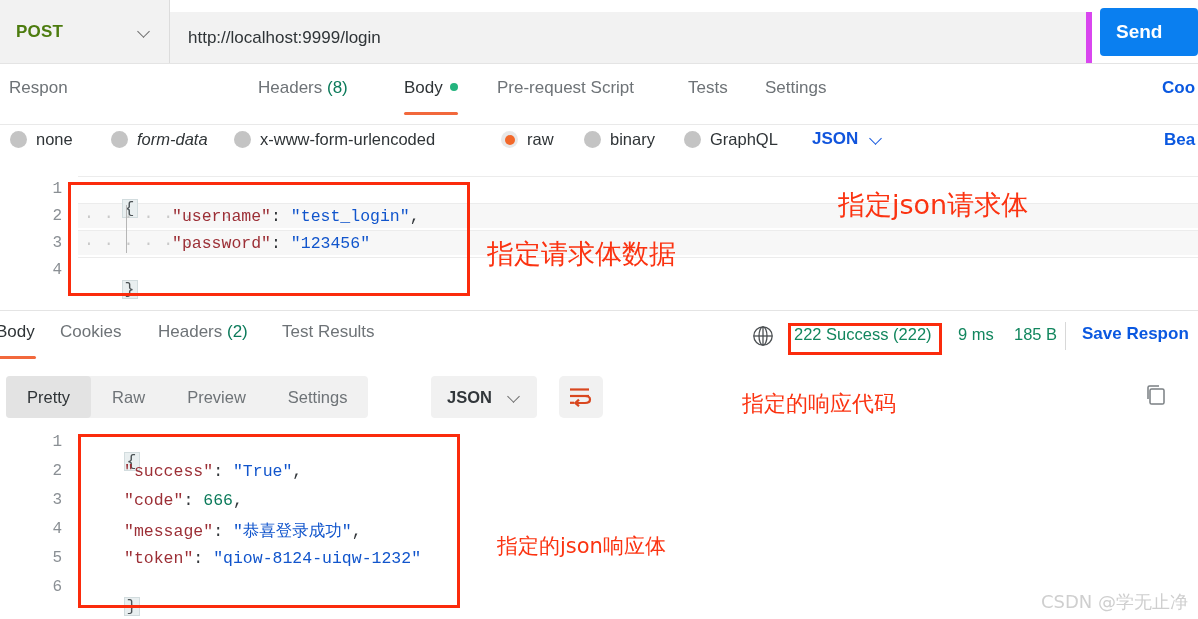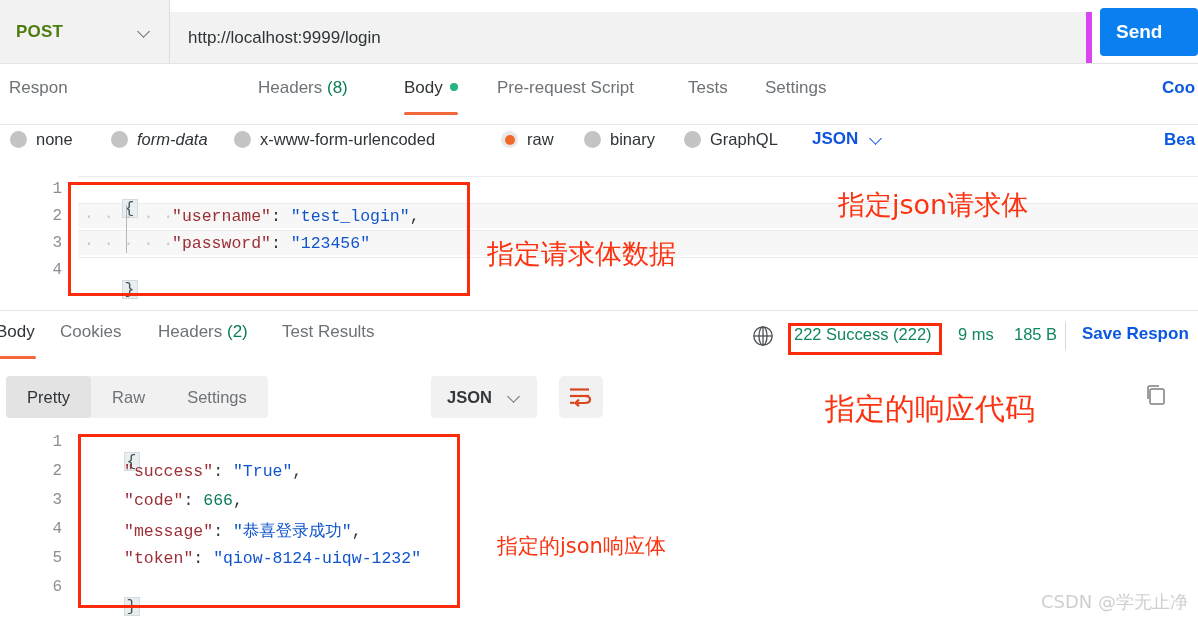--- a/index.html
+++ b/index.html
@@ -295,29 +295,32 @@
   </span>
 
   <div class="status-seg status-green" style="left:794px; top:3px;">222 Success (222)</div>
   <div class="status-seg status-green" style="left:958px; top:3px;">9 ms</div>
   <div class="status-seg status-green" style="left:1014px; top:3px;">185 B</div>
   <div class="divider-v" style="left:1065px; top:0px; height:28px;"></div>
   <div class="right-link" style="left:1082px; top:2px;">Save Respon</div>
 </div>
 
 <div class="ann-box" style="left:788px; top:323px; width:154px; height:32px;"></div>
-<div class="ann-text" style="left:825px; top:389px; font-size:30px;font-family:Liberation Mono, monospace;">指定的响应代码</div>
+<div class="ann-text" style="left:742px; top:389px; font-size:22px;font-family:Liberation Mono, monospace;">指定的响应代码</div>
 
 <div class="res-toolbar">
   <div class="segbar">
     <div class="seg active">
         <span>Pretty</span>
       </div>
     <div class="seg">
         <span>Raw</span>
+      </div>
+    <div class="seg">
+        <span>Preview</span>
       </div>
     <div class="seg">
         <span>Settings</span>
       </div>
   </div>
   <div class="fmt-select">
     <span class="ftxt">JSON</span>
     <span class="chev"></span>
   </div>
   <div class="wrap-btn">

